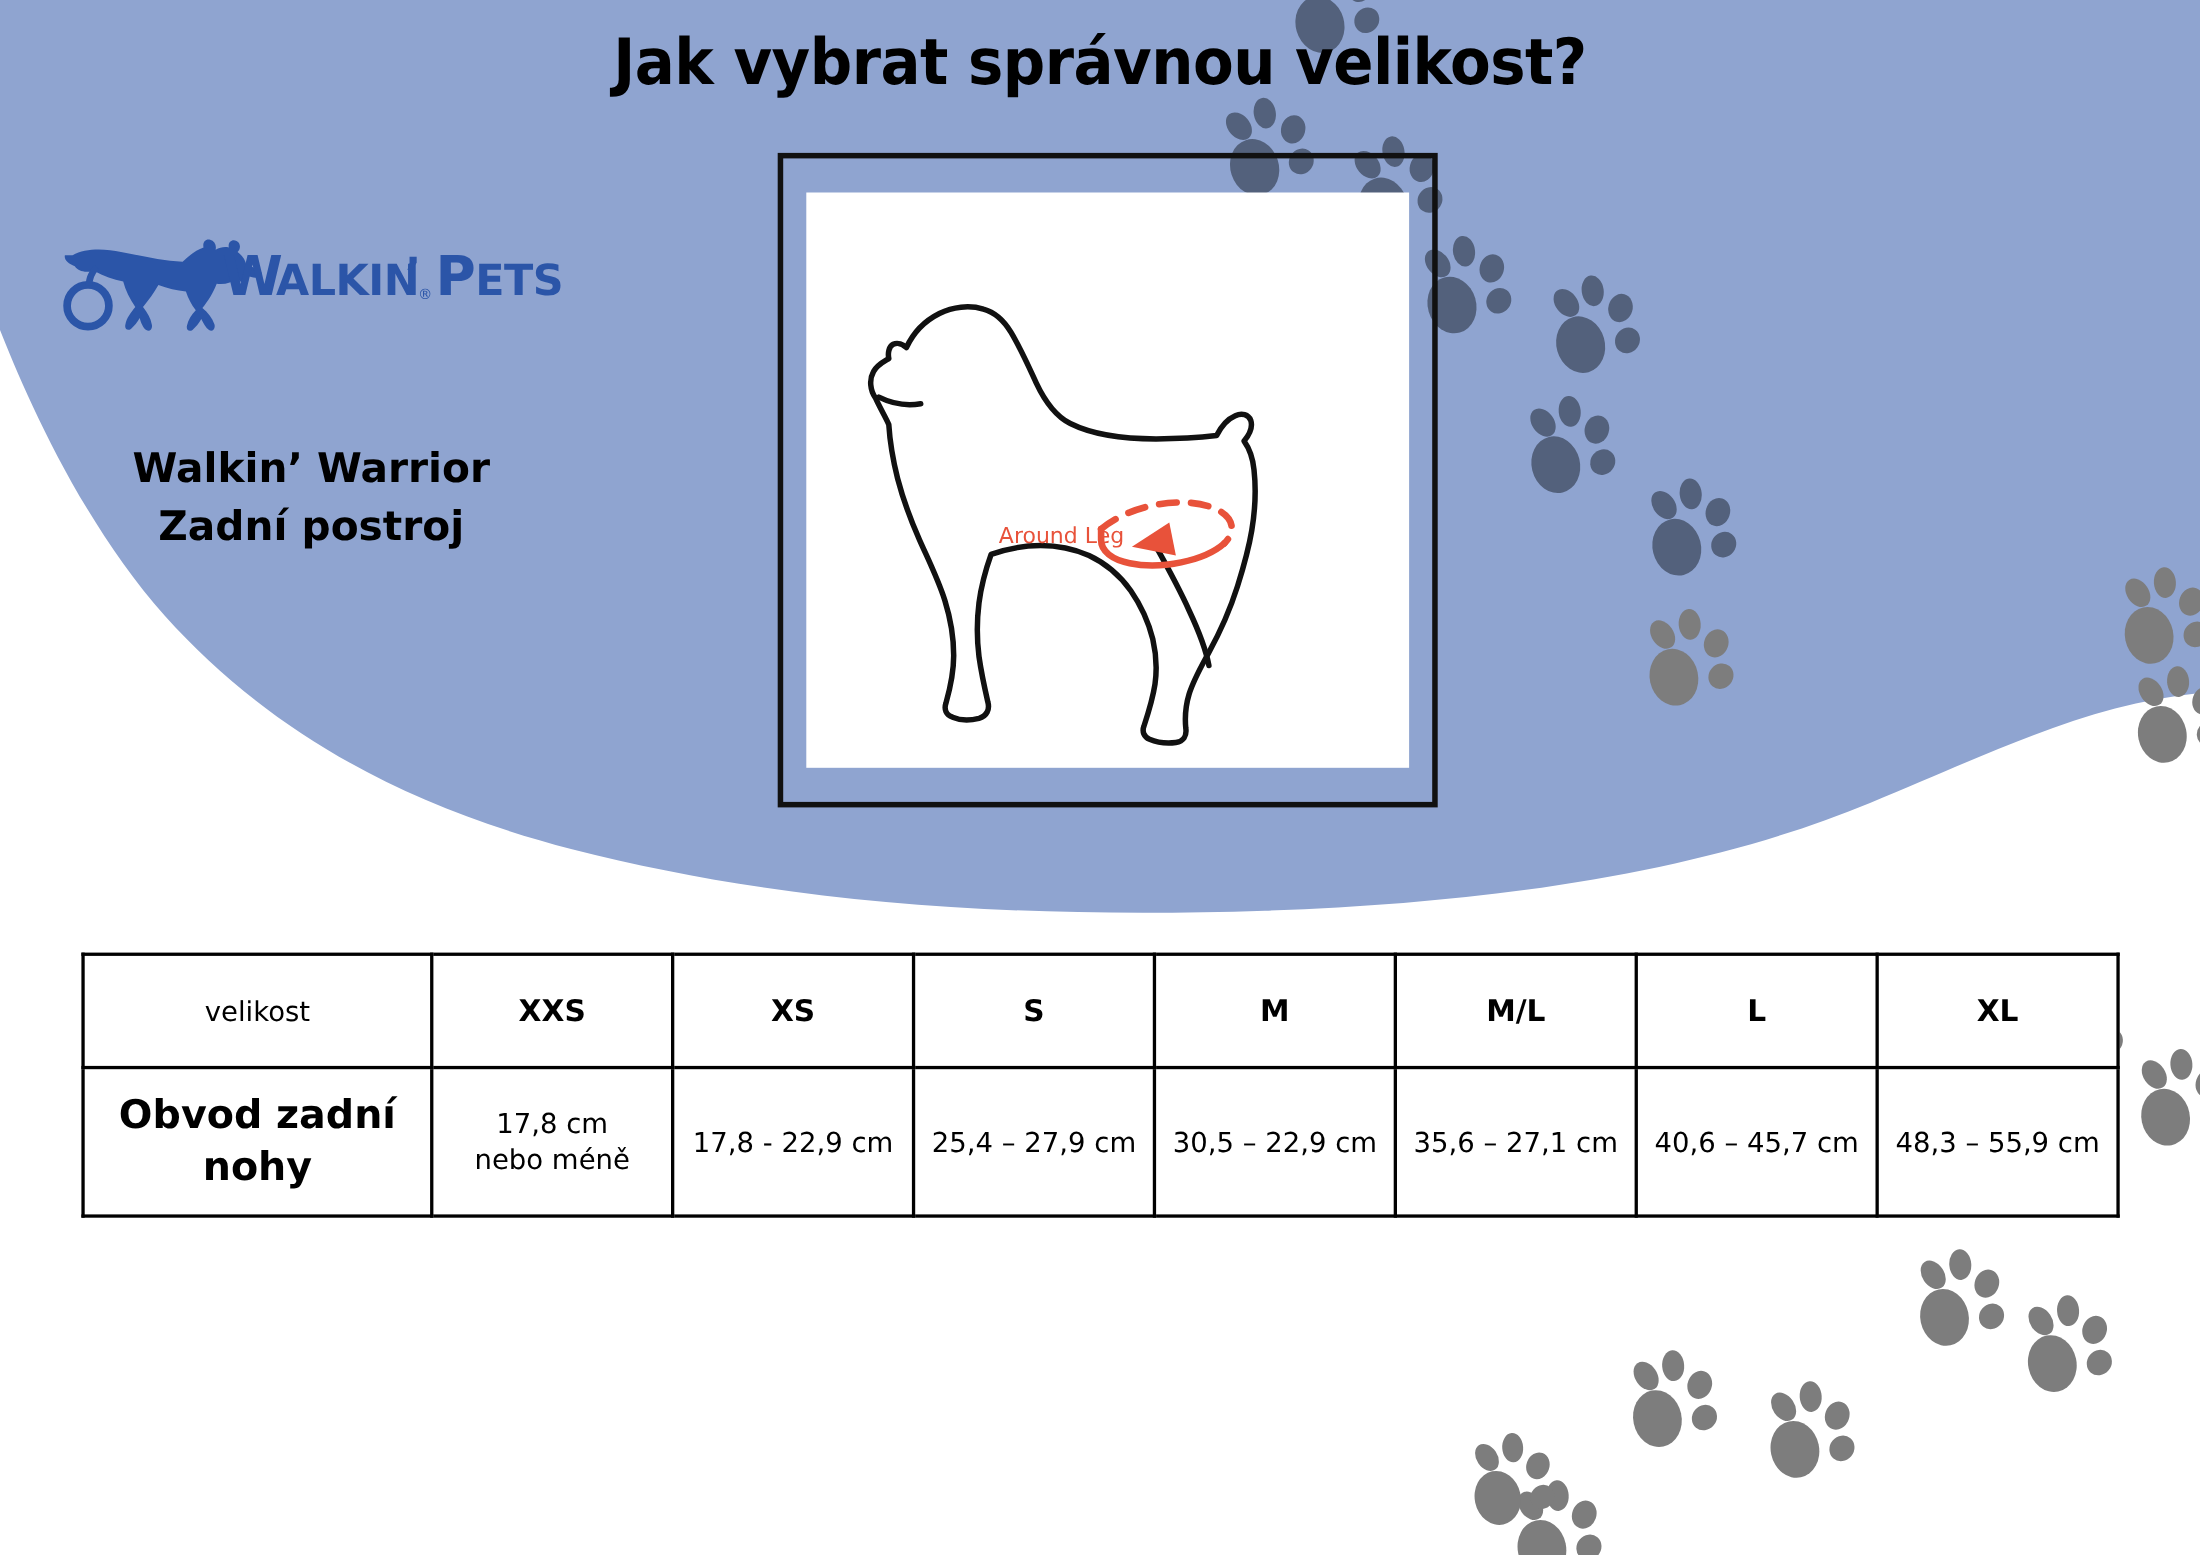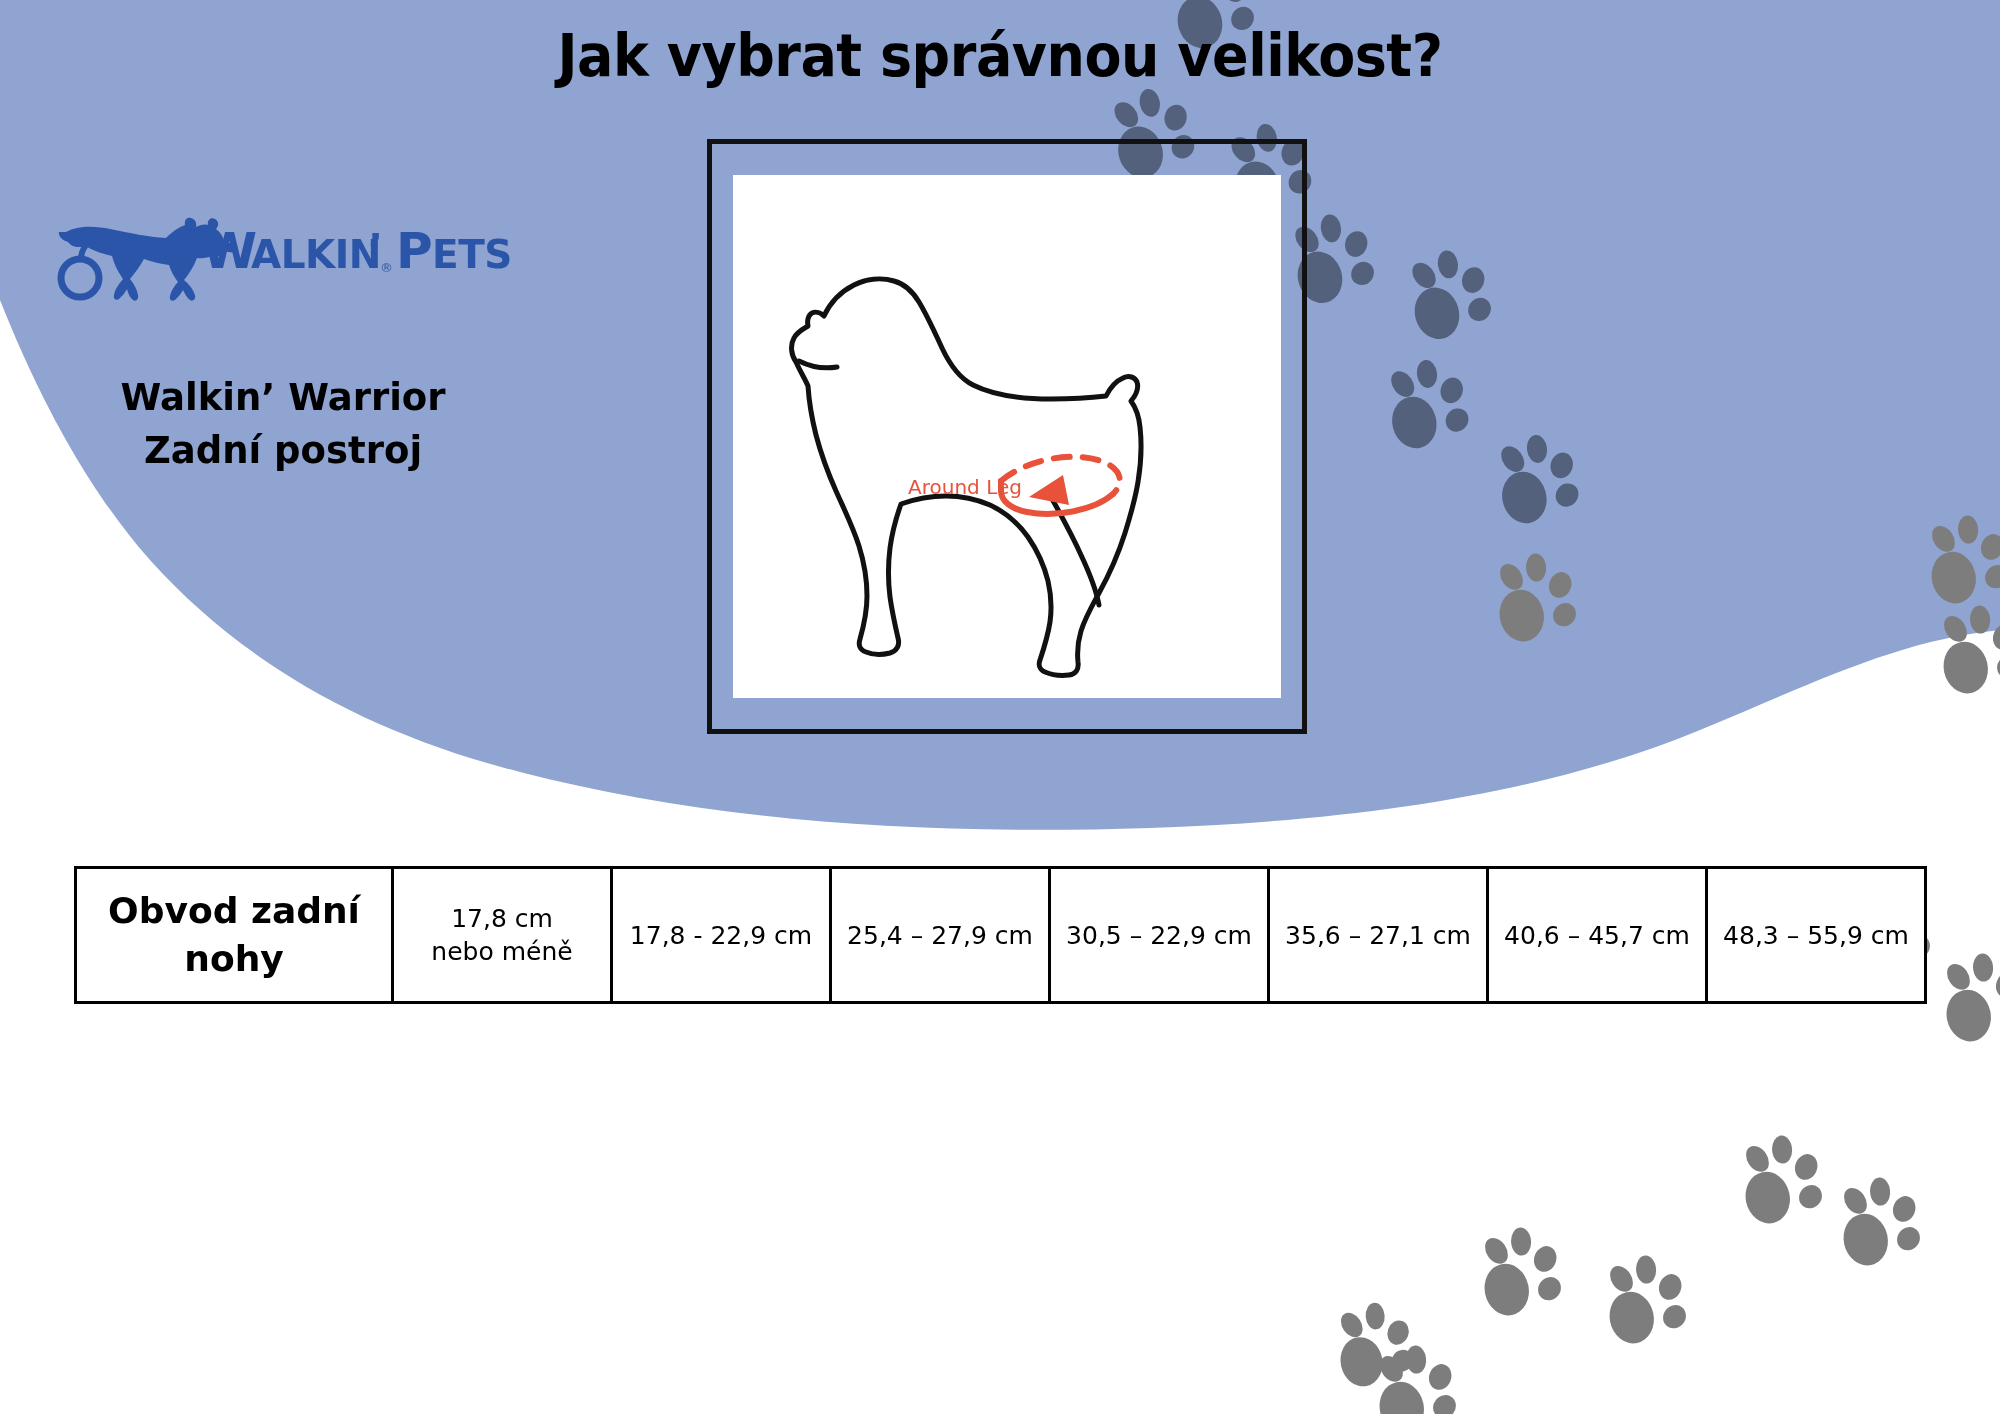--- a/index.html
+++ b/index.html
@@ -23,21 +23,21 @@
     font-weight:700;font-size:58px;letter-spacing:-0.5px;color:#000;
     transform:scaleX(0.93);transform-origin:center top;
     white-space:nowrap;
   }
 
   
   .logo-wrap{position:absolute;left:48px;top:196px;width:470px;height:110px;z-index:6;}
   .logo-svg{display:block;width:470px;height:110px;}
 
   .product-name{
-    position:absolute;left:48px;top:372px;width:470px;z-index:6;
+    position:absolute;left:48px;top:400px;width:470px;z-index:6;
     text-align:center;color:#000;font-weight:700;font-size:37px;line-height:1.42;
     font-family:"DejaVu Sans","Liberation Sans",sans-serif;
   }
   .product-name div{white-space:nowrap;}
 
   
   .diagram-frame{
     position:absolute;left:707px;top:139px;width:600px;height:595px;z-index:6;
     border:5px solid #111;box-sizing:border-box;background:transparent;
   }
@@ -228,20 +228,30 @@
       <col class="c0">
         <col class="cx">
         <col class="cx">
         <col class="cx">
       <col class="cx">
         <col class="cx">
         <col class="cx">
         <col class="cx">
     </colgroup>
     <tbody>
+      <tr class="row-head">
+        <td class="label-cell">velikost</td>
+        <td>XXS</td>
+        <td>XS</td>
+        <td>S</td>
+        <td>M</td>
+        <td>M/L</td>
+        <td>L</td>
+        <td>XL</td>
+      </tr>
       <tr class="row-body">
         <td class="label-cell">Obvod zadní nohy</td>
         <td>17,8 cm<br>nebo méně</td>
         <td>17,8 - 22,9 cm</td>
         <td>25,4 – 27,9 cm</td>
         <td>30,5 – 22,9 cm</td>
         <td>35,6 – 27,1 cm</td>
         <td>40,6 – 45,7 cm</td>
         <td>48,3 – 55,9 cm</td>
       </tr>

